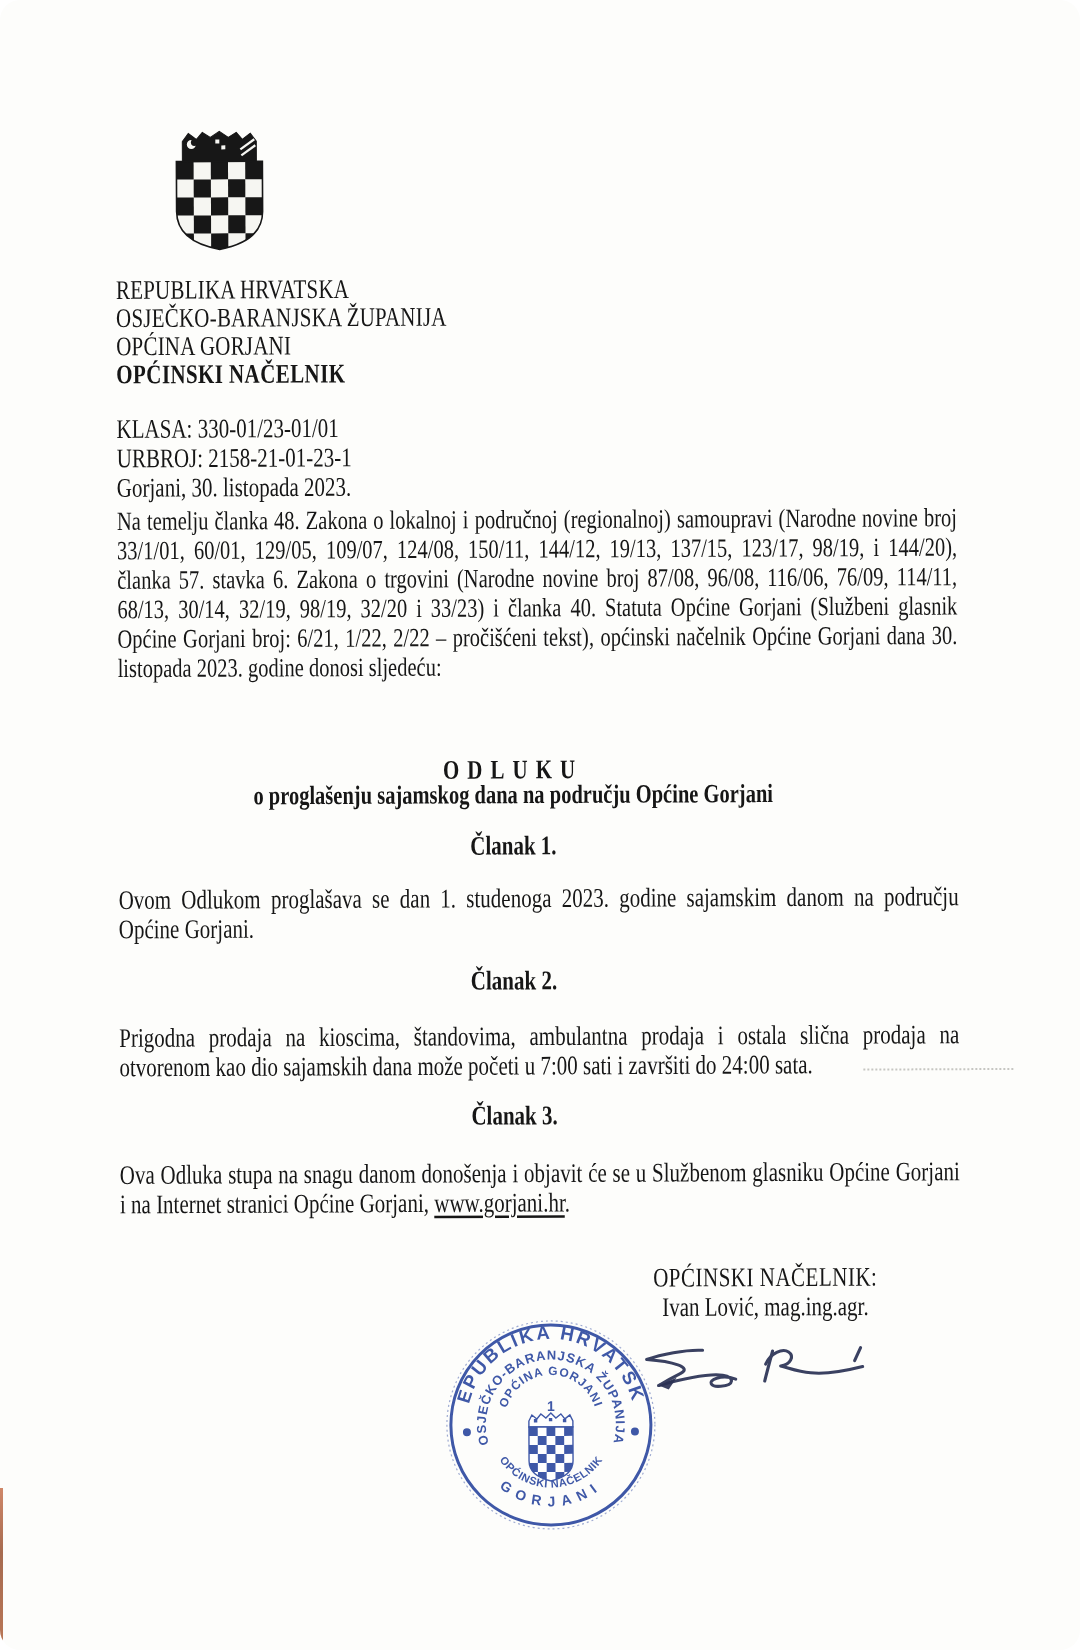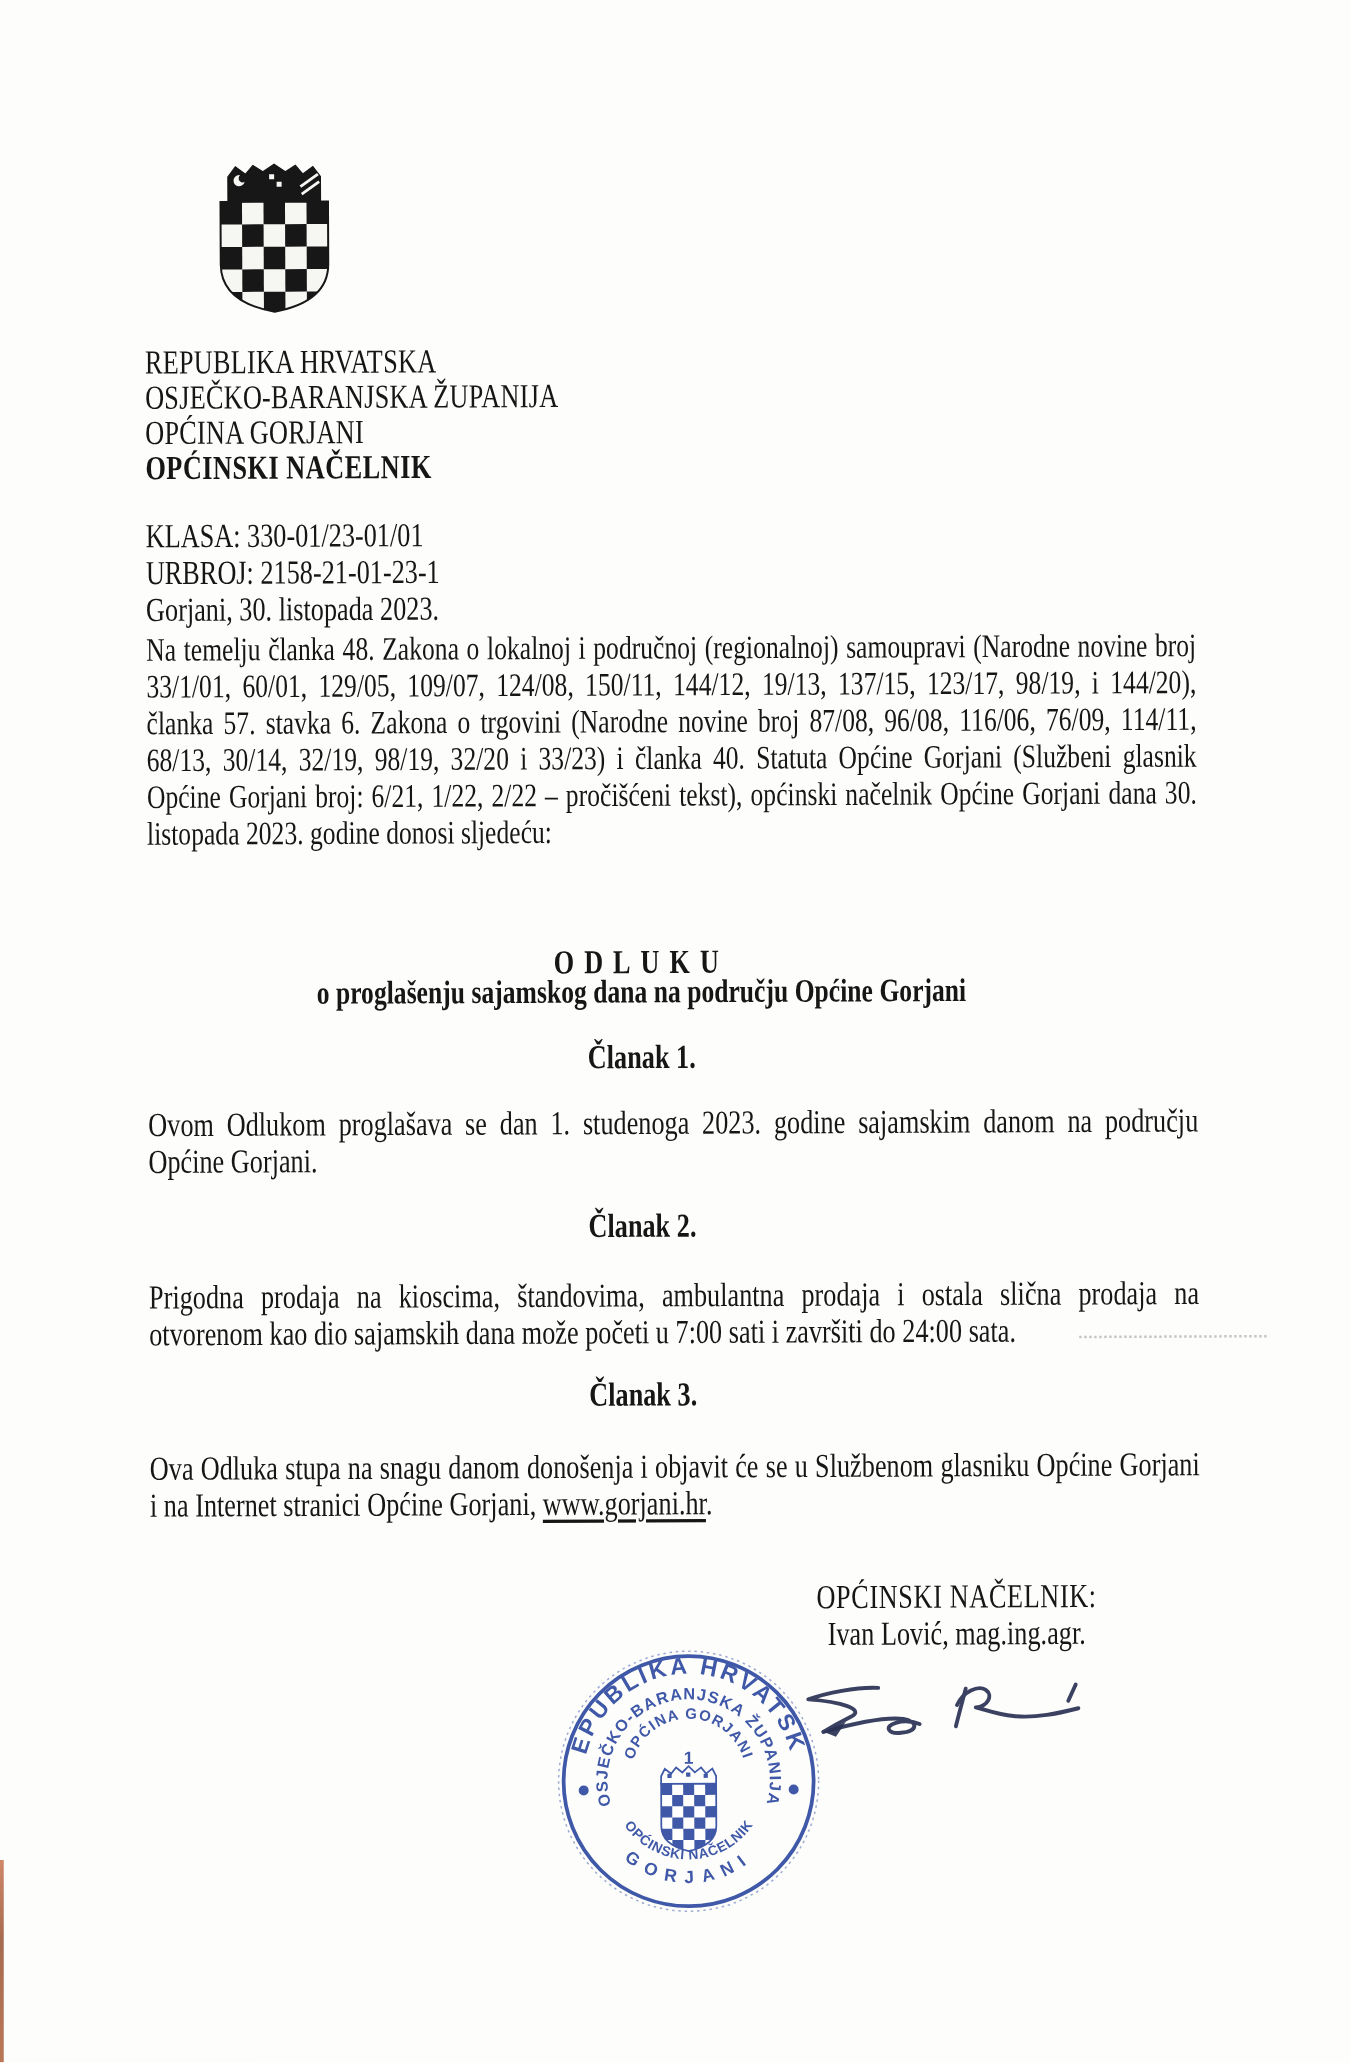--- a/index.html
+++ b/index.html
@@ -1,18 +1,18 @@
 <!DOCTYPE html>
 <html lang="hr"><head>
 <meta charset="utf-8">
 <style>
   html,body{margin:0;padding:0;background:#ffffff;}
   .page{
     position:relative;width:1080px;height:1650px;background:#fdfdfb;
-    font-family:"Liberation Serif", serif;color:#161616;overflow:hidden;
+    font-family:"Liberation Serif", serif;color:#161616;overflow:hidden;border-radius:20px;
   }
   .tilt{position:absolute;inset:0;transform:rotate(-0.25deg);transform-origin:540px 760px;}
   .txt{position:absolute;transform:scaleY(1.28);transform-origin:left top;}
   .hdr{left:118px;top:274px;font-size:21px;line-height:22px;letter-spacing:.2px;}
   .hdr .bold{font-weight:bold;letter-spacing:.4px;}
   .meta{left:118px;top:413px;font-size:21px;line-height:23px;}
   .preamble{left:118px;top:505px;width:840px;font-size:20.5px;line-height:23px;text-align:justify;}
   .center-col{left:94px;width:838px;text-align:center;}
   .doc-title{top:754px;font-size:21px;font-weight:bold;letter-spacing:8px;}
   .doc-subtitle{top:780px;font-size:20.5px;font-weight:bold;}

